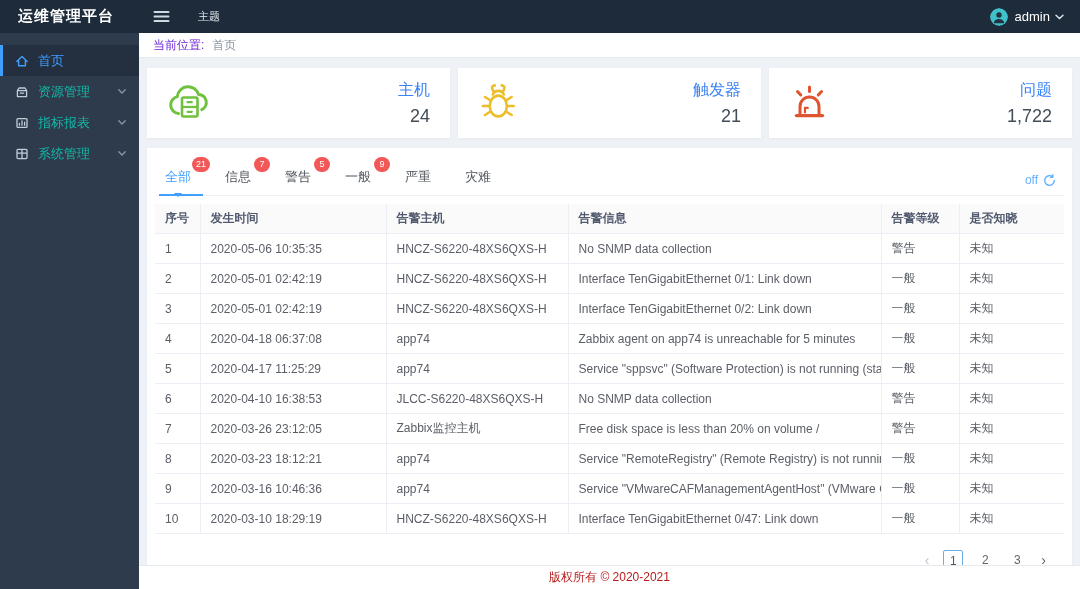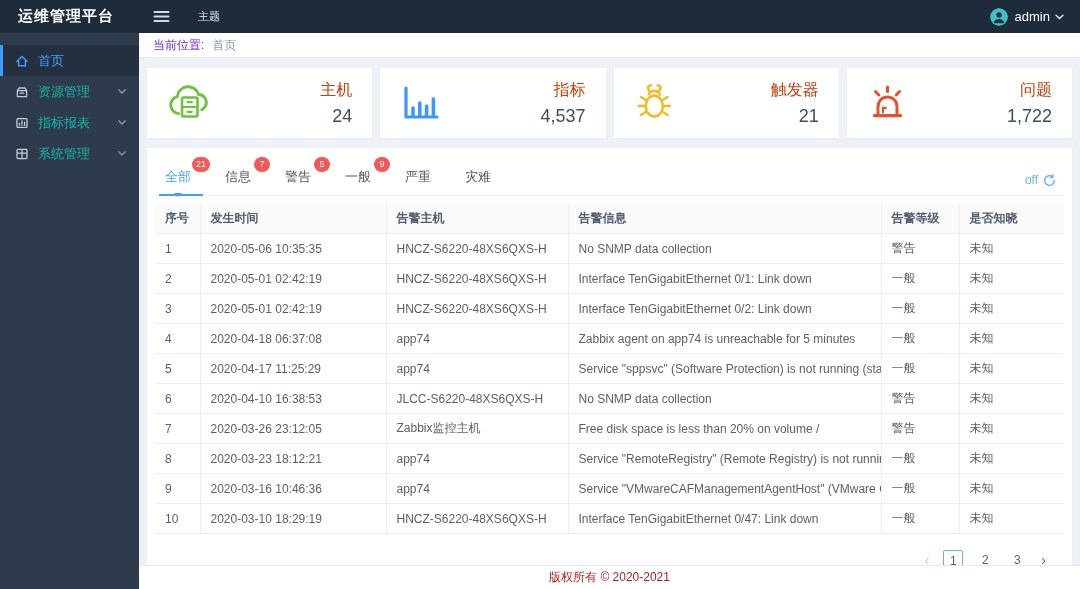--- a/index.html
+++ b/index.html
@@ -29,21 +29,21 @@
   .main { position:absolute; top:33px; left:139px; right:0; bottom:0; background:#eef1f5; }
   .breadcrumb { height:25px; background:#fff; border-bottom:1px solid #e6e9ed; display:flex; align-items:center; padding-left:14px; font-size:12px; }
   .breadcrumb .bc-prefix { color:#6d28d9; margin-right:8px; }
   .breadcrumb .bc-current { color:#8b96a1; cursor:pointer; }
 
   
   .stats-row { display:flex; gap:8px; margin:10px 8px 10px 8px; }
   .stat-card { flex:1; height:70px; background:#fff; display:flex; align-items:center; justify-content:space-between; padding:0 20px 0 18px; box-shadow:0 1px 3px rgba(0,0,0,0.04); cursor:pointer; }
   .stat-ico { width:48px; height:44px; display:flex; align-items:center; }
   .stat-text { text-align:right; }
-  .stat-label { font-size:16px; color:#c2410c; }
+  .stat-label { font-size:16px; color:#3b82f6; }
   .stat-value { font-size:18px; color:#424d58; margin-top:5px; }
 
   
   .panel { background:#fff; margin:0 8px; padding:10px 8px 22px 8px; min-height:395px; box-shadow:0 1px 3px rgba(0,0,0,0.04); position:relative; }
   .tabs-bar { display:flex; align-items:flex-end; padding:6px 8px 0 8px; border-bottom:1px solid #eef0f3; position:relative; }
   .tab { margin-right:30px; font-size:13px; color:#51565d; padding:4px 2px 9px 2px; position:relative; cursor:pointer; }
   .tab.active { color:#409eff; }
   .tab.active::after { content:""; position:absolute; left:-4px; right:-10px; bottom:-1px; height:2px; background:#409eff; }
   .tab.active::before { content:""; position:absolute; left:50%; margin-left:-4px; bottom:-6px; border:4px solid transparent; border-top-color:#409eff; }
   .badge { position:absolute; top:-7px; right:-17px; min-width:16px; height:15px; line-height:15px; background:#f25858; color:#fff; font-size:9px; text-align:center; border-radius:8px; padding:0 4px; }
@@ -172,35 +172,20 @@
           <path d="M13.5 31.5 A8.6 8.6 0 0 1 12.2 14.6 A11 11 0 0 1 33.6 12.4 A8 8 0 0 1 36.8 27.6" fill="none" stroke="#6fc13e" stroke-width="3" stroke-linecap="round"></path>
           <rect x="17" y="15.5" width="15.5" height="19" rx="1.5" fill="#fff" stroke="#6fc13e" stroke-width="2.6"></rect>
           <line x1="17" y1="25" x2="32.5" y2="25" stroke="#6fc13e" stroke-width="2.2"></line>
           <line x1="22.6" y1="20.2" x2="26.8" y2="20.2" stroke="#6fc13e" stroke-width="2.2" stroke-linecap="round"></line>
           <line x1="22.6" y1="29.8" x2="26.8" y2="29.8" stroke="#6fc13e" stroke-width="2.2" stroke-linecap="round"></line>
         </svg>
       </span>
       <span class="stat-text">
         <div class="stat-label">主机</div>
         <div class="stat-value">24</div>
-      </span>
-    </div>
-    <div class="stat-card">
-      <span class="stat-ico">
-        <svg width="44" height="42" viewBox="0 0 44 40">
-          <path d="M8 5 V34 H39" fill="none" stroke="#3e97f5" stroke-width="3.2" stroke-linecap="round" stroke-linejoin="round"></path>
-          <line x1="15" y1="33" x2="15" y2="25" stroke="#3e97f5" stroke-width="3.6" stroke-linecap="round"></line>
-          <line x1="21.8" y1="33" x2="21.8" y2="20" stroke="#3e97f5" stroke-width="3.6" stroke-linecap="round"></line>
-          <line x1="28.6" y1="33" x2="28.6" y2="23" stroke="#3e97f5" stroke-width="3.6" stroke-linecap="round"></line>
-          <line x1="35.4" y1="33" x2="35.4" y2="16" stroke="#3e97f5" stroke-width="3.6" stroke-linecap="round"></line>
-        </svg>
-      </span>
-      <span class="stat-text">
-        <div class="stat-label">指标</div>
-        <div class="stat-value">4,537</div>
       </span>
     </div>
     <div class="stat-card">
       <span class="stat-ico">
         <svg width="44" height="42" viewBox="0 0 44 40">
           <g fill="none" stroke="#ecbe2a" stroke-width="2.6" stroke-linecap="round">
             <path d="M16.8 11.5 a6 6 0 0 1 11 0"></path>
             <path d="M17.5 8.6 Q14 3.2 18.8 2.4"></path>
             <path d="M27 8.6 Q30.5 3.2 25.7 2.4"></path>
             <ellipse cx="22.3" cy="23" rx="8.6" ry="10.4"></ellipse>

